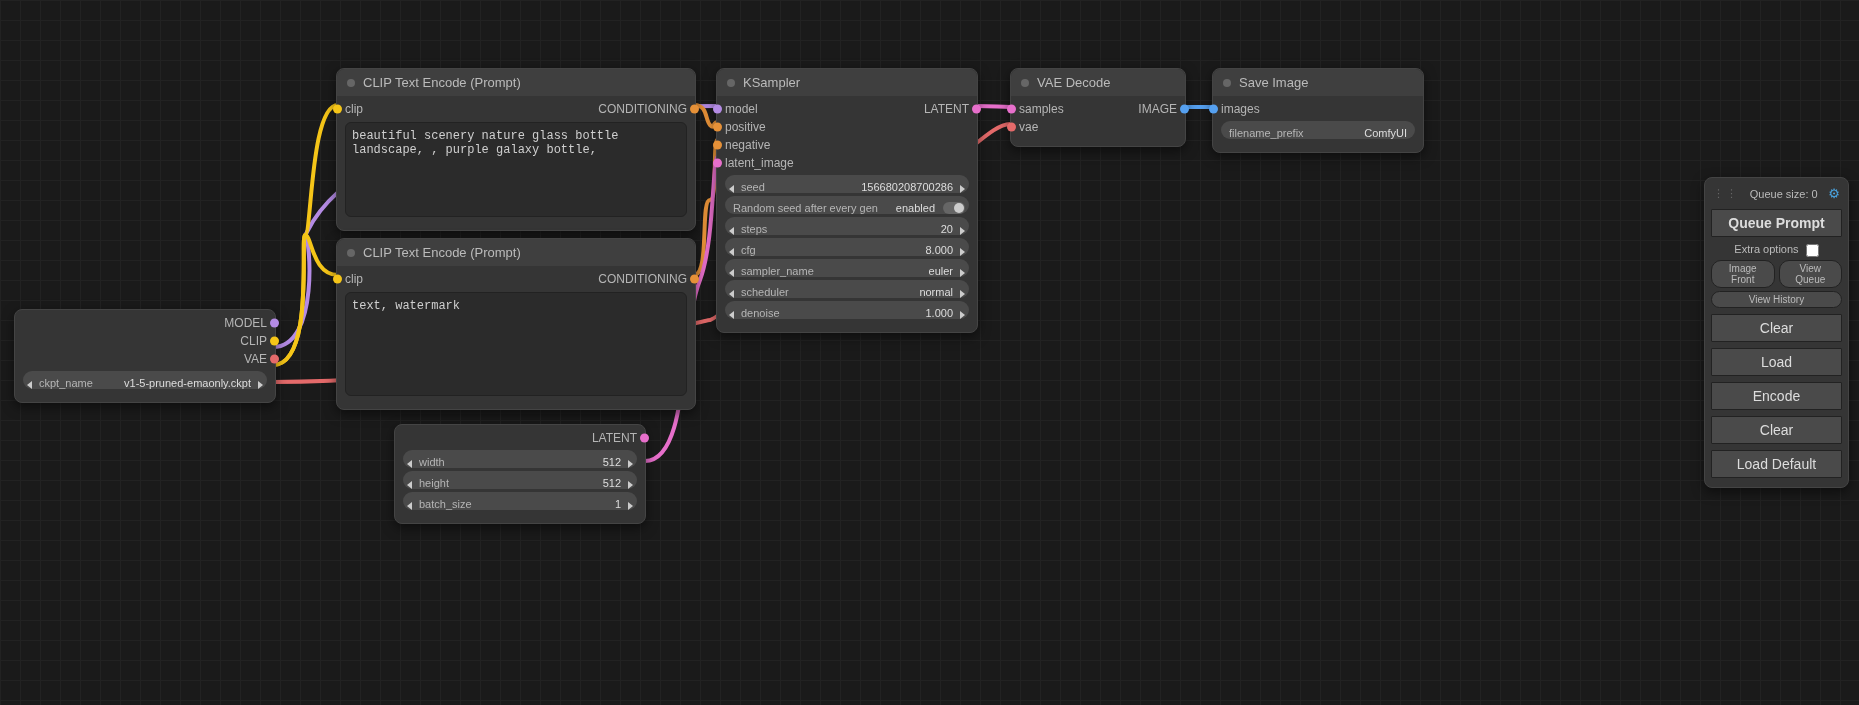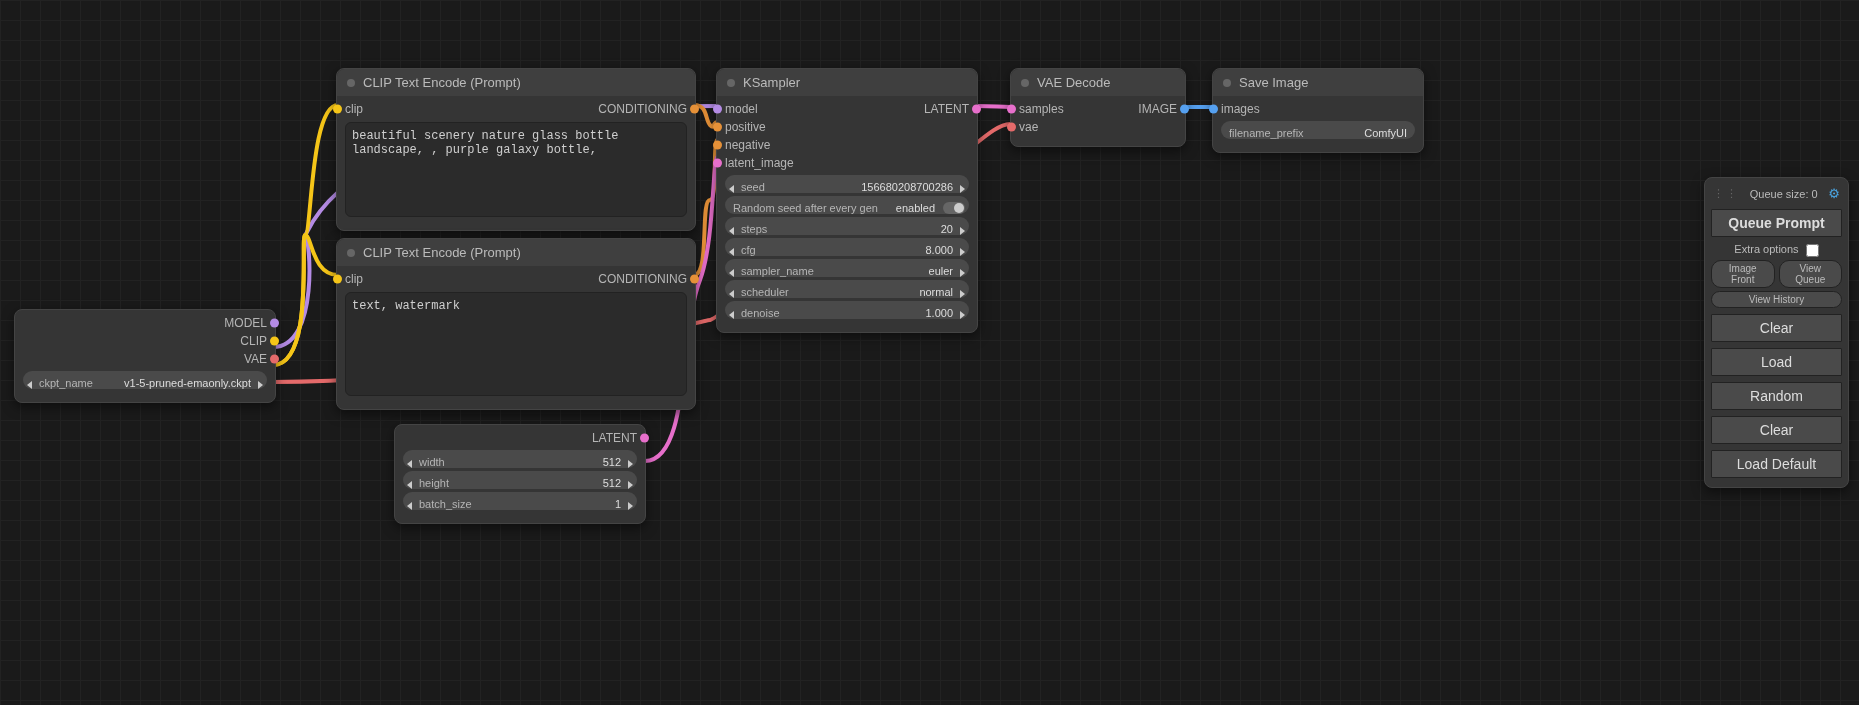--- a/index.html
+++ b/index.html
@@ -364,16 +364,16 @@
   </div>
   <div class="smallrow">
     <button>Image Front</button>
     <button>View Queue</button>
   </div>
   <div class="smallrow">
     <button>View History</button>
   </div>
   <button class="big">Clear</button>
   <button class="big">Load</button>
-  <button class="big">Random</button>
+  <button class="big">Encode</button>
   <button class="big">Clear</button>
   <button class="big">Load Default</button>
 </div>
 
 </body></html>

